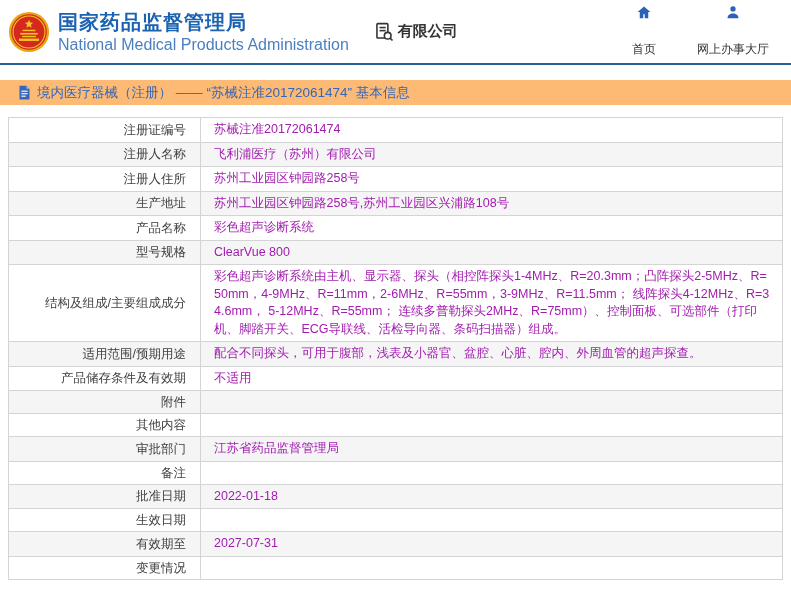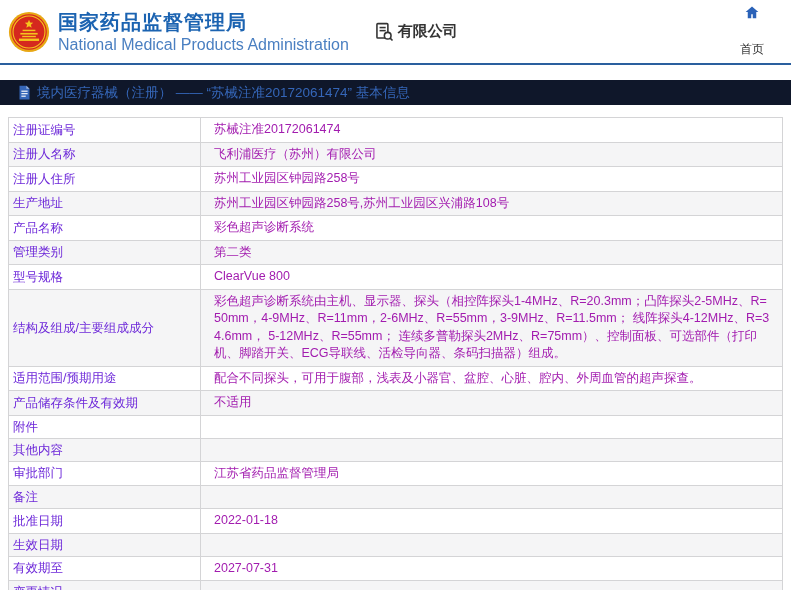--- a/index.html
+++ b/index.html
@@ -14,30 +14,30 @@
   .agency-en { font-size:16px; color:#4a7fc1; margin-top:2px; }
   .data-query { display:flex; align-items:center; margin-left:24px; gap:4px;
     font-size:15px; font-weight:600; color:#333; cursor:pointer; }
   .header-nav { margin-left:auto; display:flex; gap:36px; margin-right:6px; }
   .nav-item { display:flex; flex-direction:column; align-items:center; gap:21px;
     font-size:12px; color:#333; cursor:pointer; min-width:34px; }
 
   .blue-divider { height:2px; background:#2a5f9e; }
 
   
-  .breadcrumb { margin-top:15px; height:25px; background:#0f172a; display:flex;
+  .breadcrumb { margin-top:15px; height:25px; background:#fdba74; display:flex;
     align-items:center; padding-left:18px; gap:6px; font-size:13.5px; color:#3566b8; }
 
   
   .info-table { margin:12px 8px 0 8px; width:775px; border-collapse:collapse;
     font-size:12.5px; table-layout:fixed; }
   .info-table td { border:1px solid #d4d4d6; vertical-align:middle; }
   .info-table tr:nth-child(even) { background:#f5f5f6; }
-  td.cell-label { width:192px; text-align:left; padding:3px 14px 3px 4px;
-    color:#6d28d9; line-height:16px; }
+  td.cell-label { width:192px; text-align:right; padding:3px 14px 3px 4px;
+    color:#404040; line-height:16px; }
   td.cell-value { padding:3px 10px 3px 13px; color:#a21caf; line-height:17.5px;
     word-break:break-all; }
 </style>
 </head>
 <body>
 
 <div class="top-header">
   <svg class="emblem" viewBox="0 0 46 46">
     <circle cx="23" cy="23" r="22" fill="#e8a714"></circle>
     <circle cx="23" cy="23" r="19.5" fill="#d5281e"></circle>
@@ -65,20 +65,27 @@
     <span>有限公司</span>
   </div>
 
   <div class="header-nav">
     <div class="nav-item">
       <svg width="16" height="15" viewBox="0 0 24 24" fill="#2a62b8">
         <path d="M12 2.5 1.8 11h3.4v10h5.6v-6.2h2.4V21h5.6V11h3.4z"></path>
       </svg>
       <span>首页</span>
     </div>
+    <div class="nav-item">
+      <svg width="16" height="15" viewBox="0 0 24 24" fill="#2a62b8">
+        <circle cx="12" cy="6.3" r="4.2"></circle>
+        <path d="M3.2 21c0-4.8 4-7.4 8.8-7.4s8.8 2.6 8.8 7.4z"></path>
+      </svg>
+      <span>网上办事大厅</span>
+    </div>
   </div>
 </div>
 
 <div class="blue-divider"></div>
 
 <div class="breadcrumb">
   <svg width="13" height="15" viewBox="0 0 20 24">
     <path fill="#3566b8" d="M2 1h11l5 5v17H2z"></path>
     <path fill="#9db5dd" d="M13 1l5 5h-5z"></path>
     <rect fill="#fff" x="5" y="9" width="10" height="1.8"></rect>
@@ -102,24 +109,20 @@
         <td class="cell-label">注册人住所</td>
         <td class="cell-value">苏州工业园区钟园路258号</td>
       </tr>
       <tr>
         <td class="cell-label">生产地址</td>
         <td class="cell-value">苏州工业园区钟园路258号,苏州工业园区兴浦路108号</td>
       </tr>
       <tr>
         <td class="cell-label">产品名称</td>
         <td class="cell-value">彩色超声诊断系统</td>
-      </tr>
-      <tr>
-        <td class="cell-label">管理类别</td>
-        <td class="cell-value">第二类</td>
       </tr>
       <tr>
         <td class="cell-label">型号规格</td>
         <td class="cell-value">ClearVue 800</td>
       </tr>
       <tr>
         <td class="cell-label">结构及组成/主要组成成分</td>
         <td class="cell-value">彩色超声诊断系统由主机、显示器、探头（相控阵探头1-4MHz、R=20.3mm；凸阵探头2-5MHz、R=50mm，4-9MHz、R=11mm，2-6MHz、R=55mm，3-9MHz、R=11.5mm； 线阵探头4-12MHz、R=34.6mm， 5-12MHz、R=55mm； 连续多普勒探头2MHz、R=75mm）、控制面板、可选部件（打印机、脚踏开关、ECG导联线、活检导向器、条码扫描器）组成。</td>
       </tr>
       <tr>

